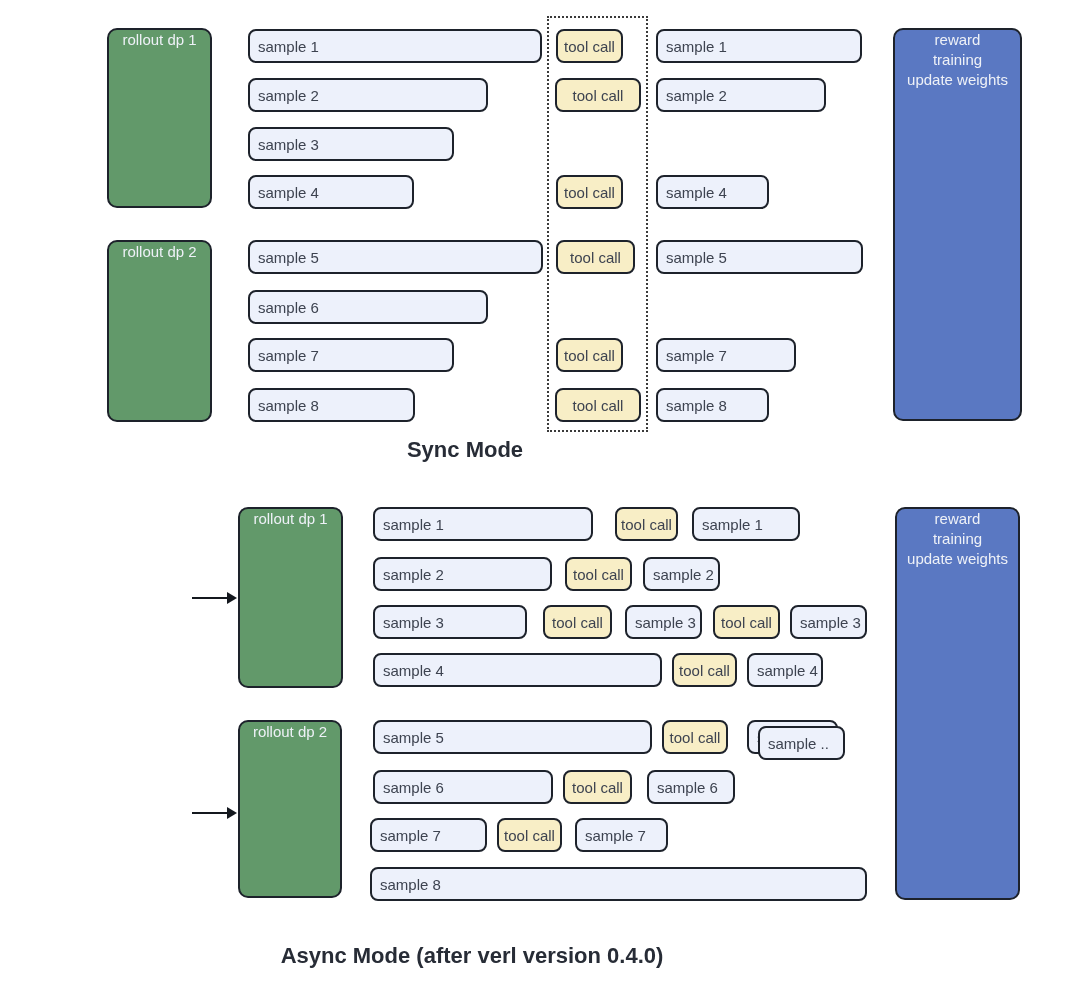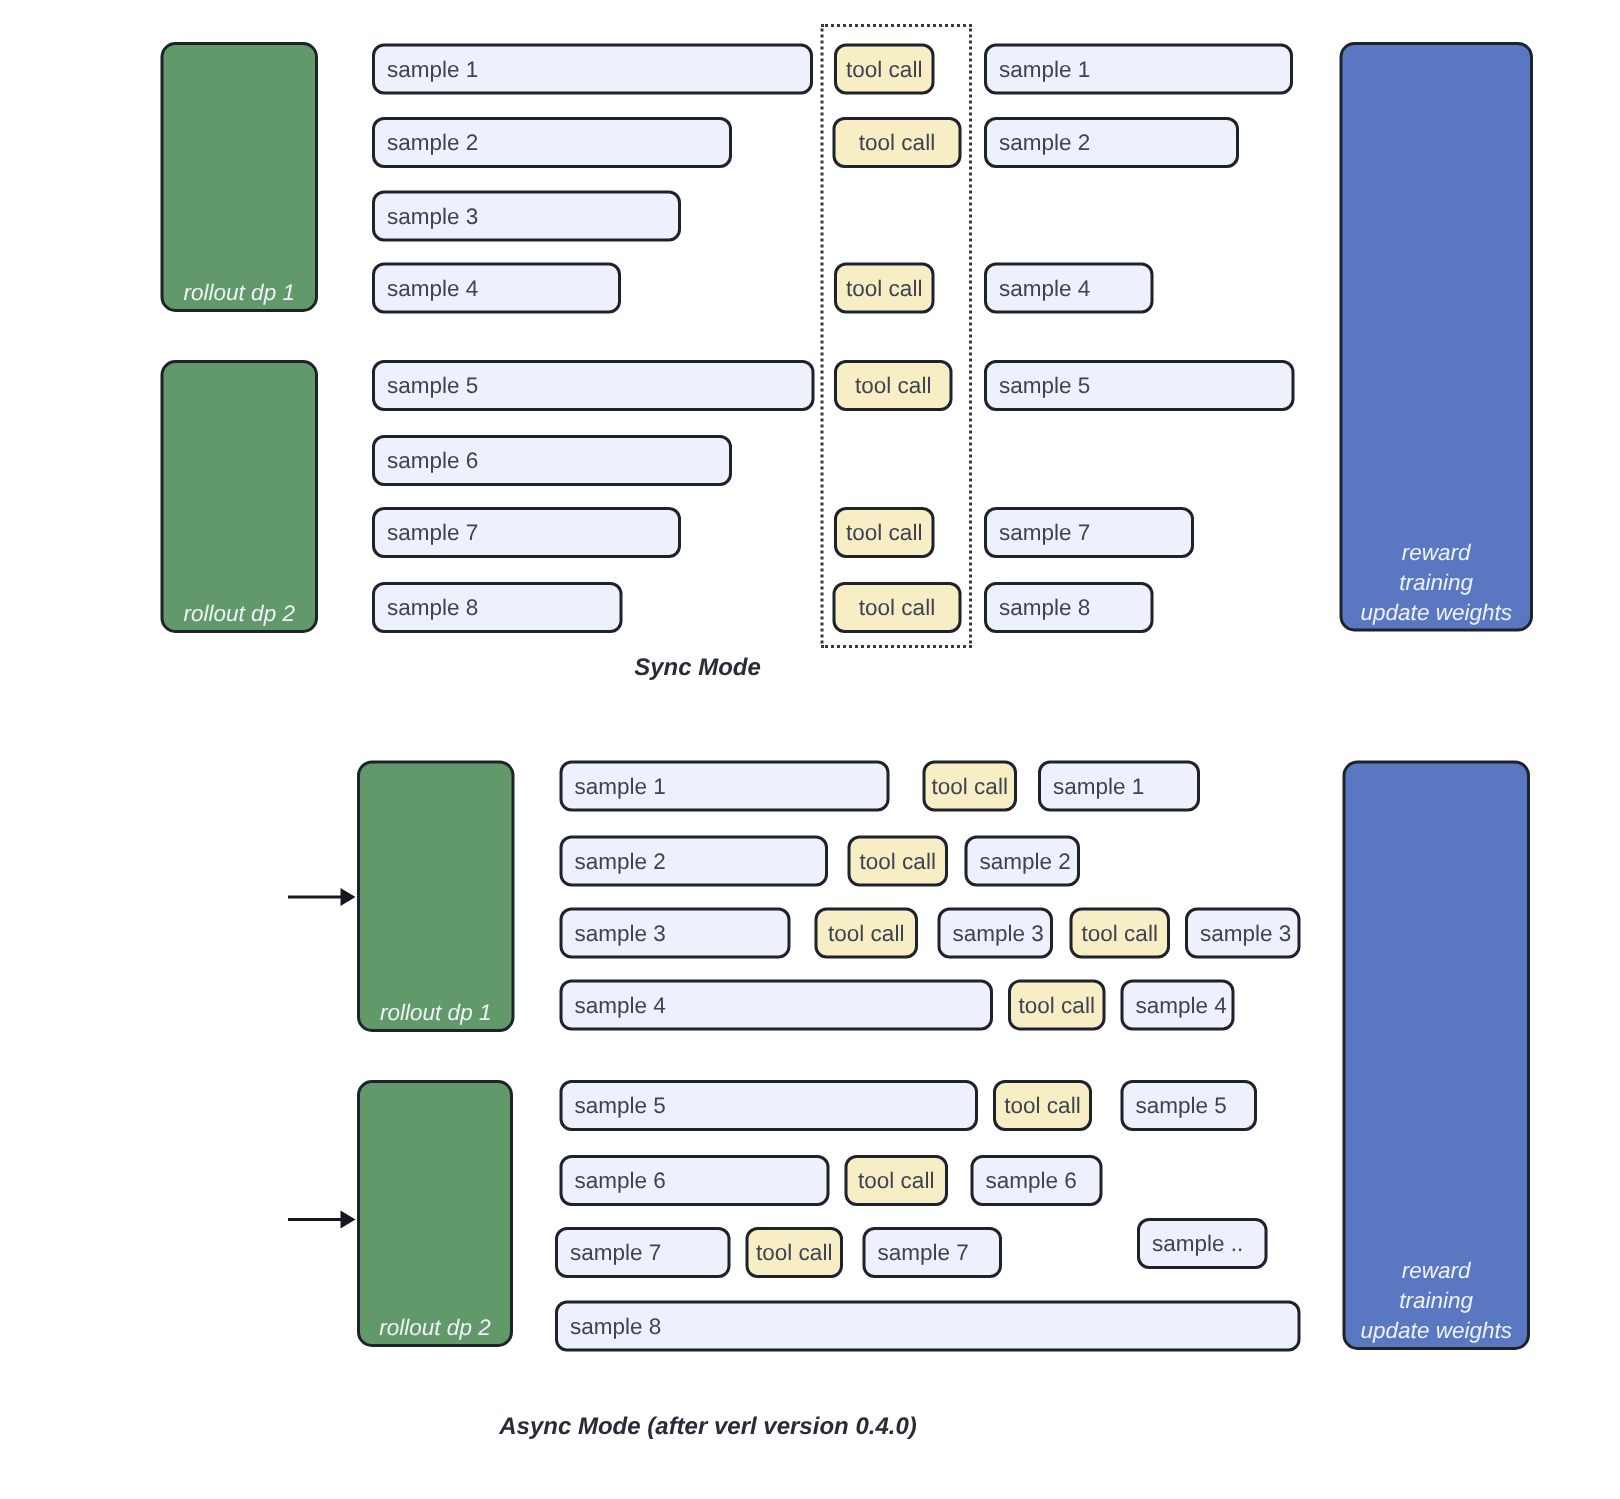--- a/index.html
+++ b/index.html
@@ -7,22 +7,22 @@
     position:relative;
     width:1080px;height:999px;
     background:var(--background,#fff);
     font-family:"Liberation Sans","DejaVu Sans",sans-serif;
     overflow:hidden;
   }
   .layer{position:absolute;inset:0;}
   .colorbox{
     position:absolute;box-sizing:border-box;
     border:2px solid var(--ink);border-radius:10px;
-    display:flex;flex-direction:column;align-items:center;justify-content:flex-end;
-    color:var(--box_text);font-size:15px;line-height:20px;text-align:center;font-style:italic;
+    display:flex;flex-direction:column;align-items:center;justify-content:flex-start;
+    color:var(--box_text);font-size:15px;line-height:20px;text-align:center;
   }
   .green{background:var(--green);}
   .blue{background:var(--blue);}
   .bar{
     position:absolute;box-sizing:border-box;height:34px;
     border:2px solid var(--ink);border-radius:8px;
     background:var(--sample_fill);
     display:flex;align-items:center;
     padding-left:8px;
     color:var(--bar_text);font-size:15px;white-space:nowrap;overflow:hidden;
@@ -39,21 +39,21 @@
     border:2px dotted #3a3a3a;background:transparent;
   }
   .arrow{position:absolute;height:2px;background:#14181e;}
   .arrow::after{
     content:"";position:absolute;right:-9px;top:-5px;
     border-left:10px solid #14181e;
     border-top:6px solid transparent;border-bottom:6px solid transparent;
   }
   .diagram-title{
     position:absolute;transform:translateX(-50%);
-    color:var(--title_text);font-size:16px;font-weight:700;white-space:nowrap;font-style:italic;
+    color:var(--title_text);font-size:22px;font-weight:700;white-space:nowrap;
   }
 </style>
 </head>
 <body>
 
 <div id="canvas">
   <section class="layer" id="sync-layer">
       <div class="dotted-region" style="left: 547px; top: 16px; width: 101px; height: 416px;"></div>
       <div class="colorbox green" style="left: 107px; top: 28px; width: 105px; height: 180px;">
         <div>rollout dp 1</div>
@@ -116,20 +116,20 @@
       <div class="bar" style="left: 790px; top: 605px; width: 77px;">sample 3</div>
       <div class="bar" style="left: 373px; top: 653px; width: 289px;">sample 4</div>
       <div class="tool" style="left: 672px; top: 653px; width: 65px;">tool call</div>
       <div class="bar" style="left: 747px; top: 653px; width: 76px;">sample 4</div>
       <div class="bar" style="left: 373px; top: 720px; width: 279px;">sample 5</div>
       <div class="tool" style="left: 662px; top: 720px; width: 66px;">tool call</div>
       <div class="bar" style="left: 747px; top: 720px; width: 91px;">sample 5</div>
       <div class="bar" style="left: 373px; top: 770px; width: 180px;">sample 6</div>
       <div class="tool" style="left: 563px; top: 770px; width: 69px;">tool call</div>
       <div class="bar" style="left: 647px; top: 770px; width: 88px;">sample 6</div>
-      <div class="bar" style="left: 758px; top: 812px; width: 87px;">sample ..</div>
+      <div class="bar" style="left: 758px; top: 726px; width: 87px;">sample ..</div>
       <div class="bar" style="left: 370px; top: 818px; width: 117px;">sample 7</div>
       <div class="tool" style="left: 497px; top: 818px; width: 65px;">tool call</div>
       <div class="bar" style="left: 575px; top: 818px; width: 93px;">sample 7</div>
       <div class="bar" style="left: 370px; top: 867px; width: 497px;">sample 8</div>
     </section>
   <div class="diagram-title" id="async-title" style="left: 472px; top: 943px;">Async Mode (after verl version 0.4.0)</div>
 </div>
 
 </body></html>

